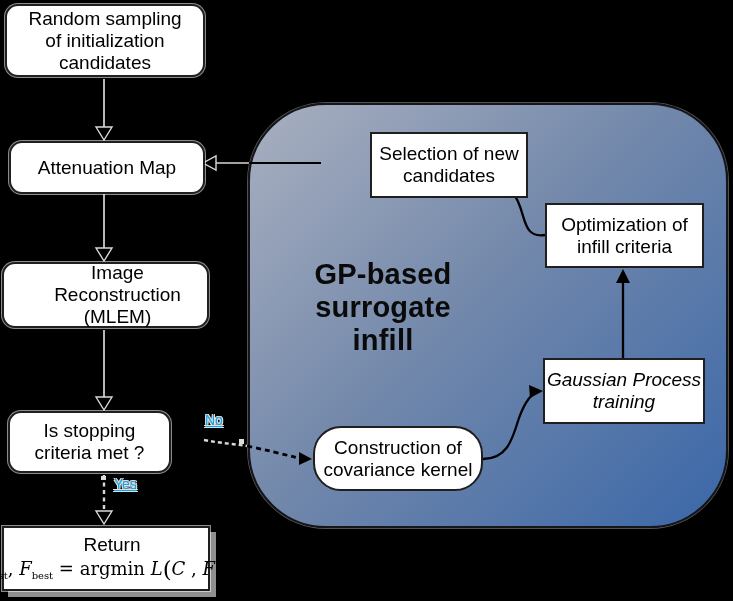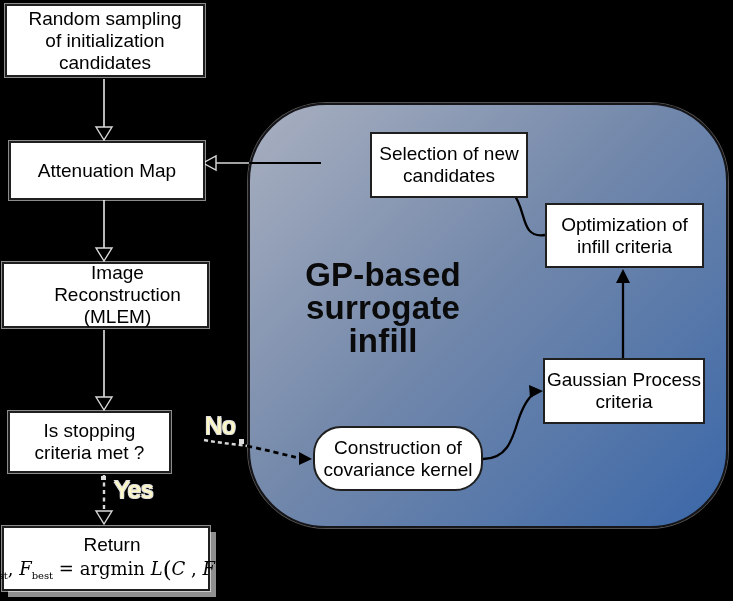--- a/index.html
+++ b/index.html
@@ -10,62 +10,63 @@
   }
   
   #gp-panel{
     position:absolute;left:248px;top:103px;width:480px;height:425px;
     border-radius:78px;border:2px solid #16161a;box-sizing:border-box;
     background:linear-gradient(135deg,var(--panel-gradient-start,#a9b0c0) 0%,var(--panel-gradient-mid,#7489ab) 45%,var(--panel-gradient-end,#3a67a8) 100%);
     box-shadow:0 0 0 1px rgba(235,235,235,.35);
   }
   #gp-title{
     position:absolute;left:283px;top:258px;width:200px;text-align:center;
-    font-size:33px;font-weight:bold;line-height:33px;color:#0a0a0a;letter-spacing:.2px;
+    font-size:29px;font-weight:bold;line-height:33px;color:#0a0a0a;letter-spacing:.2px;
   }
   svg#connectors{position:absolute;left:0;top:0;pointer-events:none;}
   .ln-dark{stroke:var(--connector-dark,#000);fill:none;}
   .ln-light{stroke:var(--connector-light,#d9d9d9);fill:none;}
   .head-hollow{fill:#000;stroke:var(--connector-light,#d9d9d9);stroke-width:1.4;}
   .head-fill{fill:var(--connector-dark,#000);stroke:none;}
   .handle{fill:#ddd;}
   
   .box{
     position:absolute;box-sizing:border-box;background:var(--box-fill,#fff);
     border:2px solid var(--box-border,#1f1f1f);
     display:flex;flex-direction:column;justify-content:center;align-items:center;
     font-size:19px;line-height:22px;text-align:center;
   }
-  .halo{box-shadow:0 0 0 1px rgba(255,255,255,.55);}
+  .halo{box-shadow:0 0 0 1px rgba(255,255,255,.55);border-radius:13px;}
   #box-random{left:5px;top:4px;width:200px;height:73px;}
-  #box-attenuation{left:9px;top:141px;width:196px;height:59px;}
+  #box-attenuation{left:9px;top:141px;width:196px;height:53px;}
   #box-image{left:2px;top:262px;width:207px;height:66px;padding-left:24px;}
   #box-stopping{left:8px;top:411px;width:163px;height:62px;}
   #box-selection{left:322px;top:132px;width:158px;height:66px;margin-left:48px;}
   #box-optimization{left:545px;top:203px;width:159px;height:65px;}
-  #box-training{left:543px;top:358px;width:162px;height:66px;}
+  #box-training{left:543px;top:358px;width:162px;height:66px;font-style:italic;}
   #box-construction{left:313px;top:426px;width:170px;height:65px;border-radius:28px;}
   
   #box-return{
     left:2px;top:526px;width:208px;height:65px;
     align-items:center;justify-content:flex-start;text-align:left;
     box-shadow:0 0 0 1px rgba(255,255,255,.55),6px 6px 0 0 var(--return-shadow,#8f8f8f);
   }
   #return-title{margin:6px 0 0 12px;font-size:19px;}
   #return-formula{
     margin:2px 0 0 5px;font-family:"DejaVu Serif","Liberation Serif",serif;
     font-size:18px;white-space:nowrap;
   }
   #return-formula .mi{font-style:italic;}
   #return-formula sub{font-size:10px;vertical-align:-4px;}
   #return-formula .paren{font-size:23px;vertical-align:-2px;font-weight:300;}
   
   .edge-label{
-    position:absolute;font-size:24px;color:#fef9c3;
+    position:absolute;font-size:14px;color:#0ea5e9;
     text-shadow:-1px -1px 0 #e0e0e0,1px -1px 0 #e0e0e0,-1px 1px 0 #e0e0e0,1px 1px 0 #e0e0e0;
+    text-decoration:underline;
   }
   #label-no{left:205px;top:412px;}
   #label-yes{left:114px;top:476px;}
 </style>
 </head>
 <body>
 
 <div id="canvas">
 
   <div id="gp-panel"></div>
@@ -141,21 +142,21 @@
     <div>candidates</div>
   </div>
 
   <div class="box" id="box-optimization">
     <div>Optimization of</div>
     <div>infill criteria</div>
   </div>
 
   <div class="box" id="box-training">
     <div>Gaussian Process</div>
-    <div>criteria</div>
+    <div>training</div>
   </div>
 
   <div class="box" id="box-construction">
     <div>Construction of</div>
     <div>covariance kernel</div>
   </div>
 
 </div>
 
 </body></html>

